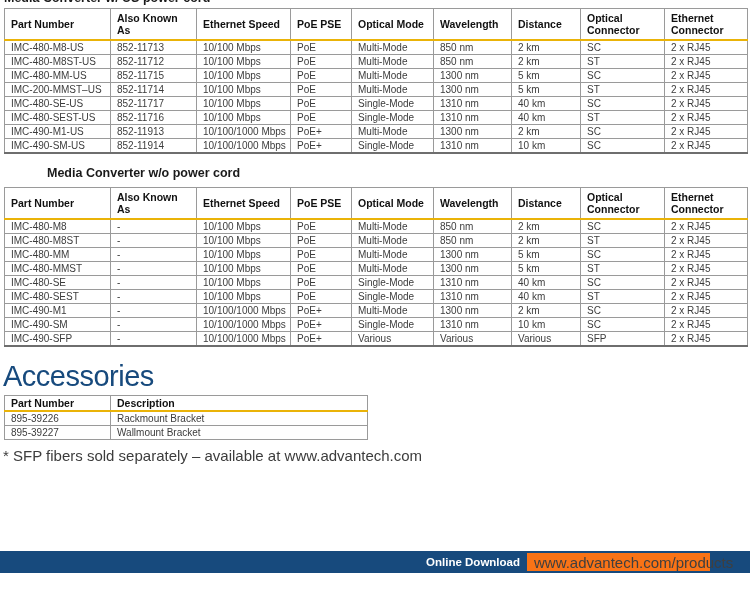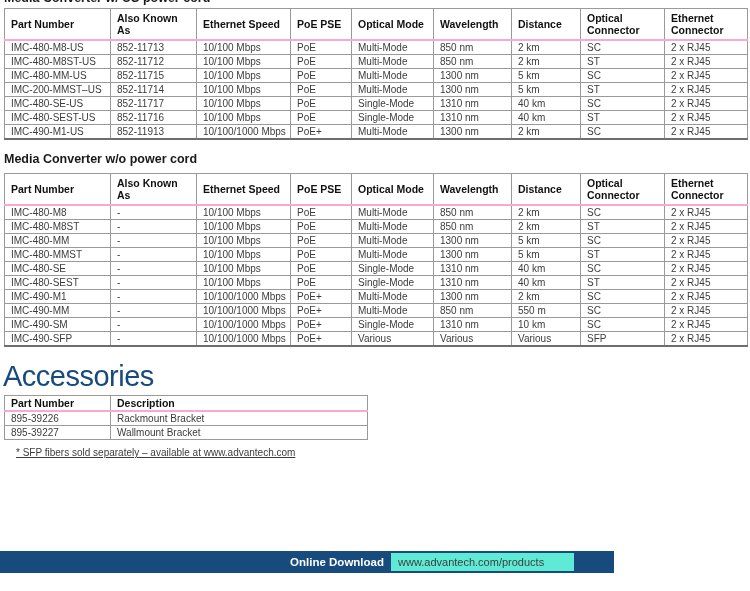--- a/index.html
+++ b/index.html
@@ -14,20 +14,21 @@
   
   .clip-title-wrap { height: 6px; overflow: hidden; padding-left: 4px; }
   .clip-title {
     font-size: 12.5px; font-weight: bold; color: #1a1a1a;
     line-height: 14px; transform: translateY(-9px);
   }
 
   .section-title {
     font-size: 12.5px; font-weight: bold; color: #1a1a1a;
     padding-left: 4px;
+    margin-left: 43px;
   }
   .title-2 { margin-top: 12px; }
 
   table {
     border-collapse: collapse; table-layout: fixed;
     margin-left: 4px;
     background: #fff;
   }
   .spec-table { width: 743px; margin-top: 2px; }
   .spec-table.t2 { margin-top: 7px; }
@@ -36,55 +37,55 @@
   th, td { border: 1px solid #9a9a9a; text-align: left; vertical-align: middle; }
   th {
     font-size: 10.5px; font-weight: bold; color: #111;
     padding: 3px 6px; height: 30px; line-height: 1.15;
   }
   td {
     font-size: 10px; color: #3c3c3c; white-space: nowrap;
     padding: 1px 6px; height: 14px; line-height: 1.1;
     overflow: hidden;
   }
-  thead tr { border-bottom: 2px solid #f9a8d4; }
+  thead tr { border-bottom: 2px solid #eab308; }
 
   
   col.c1 { width: 106px; } col.c2 { width: 86px; } col.c3 { width: 94px; }
   col.c4 { width: 61px; }  col.c5 { width: 82px; } col.c6 { width: 78px; }
   col.c7 { width: 69px; }  col.c8 { width: 84px; } col.c9 { width: 83px; }
 
   .accessories-title {
     margin-top: 14px; padding-left: 3px;
     font-size: 29px; font-weight: normal; letter-spacing: -0.5px;
     color: #174a7d; line-height: 30px;
   }
   .acc-table { width: 363px; margin-top: 4px; }
   .acc-table th { height: 13px; padding: 1px 6px; }
   col.a1 { width: 106px; } col.a2 { width: 257px; }
 
   .footnote {
-    margin-top: 7px; padding-left: 16px;
-    font-size: 10px; color: #3c3c3c; text-decoration: underline;
+    margin-top: 7px; padding-left: 3px;
+    font-size: 15px; color: #3c3c3c;
   }
 
   .footer-bar {
     position: absolute; left: 0; top: 551px;
-    width: 614px; height: 22px;
+    width: 750px; height: 22px;
     background: #174a7d;
     display: flex; align-items: center; justify-content: flex-end;
     padding-right: 40px; gap: 7px;
   }
   .footer-label {
     color: #ffffff; font-weight: bold; font-size: 11.5px; white-space: nowrap;
   }
   .footer-url-box {
-    background: #5eead4; width: 183px; height: 18px;
+    background: #f97316; width: 183px; height: 18px;
     display: flex; align-items: center; padding: 0 7px;
-    font-size: 11px; color: #3f3f3f; white-space: nowrap;
+    font-size: 15px; color: #3f3f3f; white-space: nowrap;
   }
 </style>
 </head>
 <body>
 
 <div class="page">
 
   <div class="clip-title-wrap">
     <div class="clip-title">Media Converter w/ US power cord</div>
   </div>
@@ -185,20 +186,31 @@
           <td>IMC-490-M1-US</td>
           <td>852-11913</td>
           <td>10/100/1000 Mbps</td>
           <td>PoE+</td>
           <td>Multi-Mode</td>
           <td>1300 nm</td>
           <td>2 km</td>
           <td>SC</td>
           <td>2 x RJ45</td>
         </tr>
+        <tr>
+          <td>IMC-490-SM-US</td>
+          <td>852-11914</td>
+          <td>10/100/1000 Mbps</td>
+          <td>PoE+</td>
+          <td>Single-Mode</td>
+          <td>1310 nm</td>
+          <td>10 km</td>
+          <td>SC</td>
+          <td>2 x RJ45</td>
+        </tr>
       </tbody>
     </table>
 
   <div class="section-title title-2">Media Converter w/o power cord</div>
 
   <table class="spec-table t2">
     <colgroup>
       <col class="c1">
         <col class="c2">
         <col class="c3">
@@ -294,31 +306,20 @@
           <td>-</td>
           <td>10/100/1000 Mbps</td>
           <td>PoE+</td>
           <td>Multi-Mode</td>
           <td>1300 nm</td>
           <td>2 km</td>
           <td>SC</td>
           <td>2 x RJ45</td>
         </tr>
         <tr>
-          <td>IMC-490-MM</td>
-          <td>-</td>
-          <td>10/100/1000 Mbps</td>
-          <td>PoE+</td>
-          <td>Multi-Mode</td>
-          <td>850 nm</td>
-          <td>550 m</td>
-          <td>SC</td>
-          <td>2 x RJ45</td>
-        </tr>
-        <tr>
           <td>IMC-490-SM</td>
           <td>-</td>
           <td>10/100/1000 Mbps</td>
           <td>PoE+</td>
           <td>Single-Mode</td>
           <td>1310 nm</td>
           <td>10 km</td>
           <td>SC</td>
           <td>2 x RJ45</td>
         </tr>

